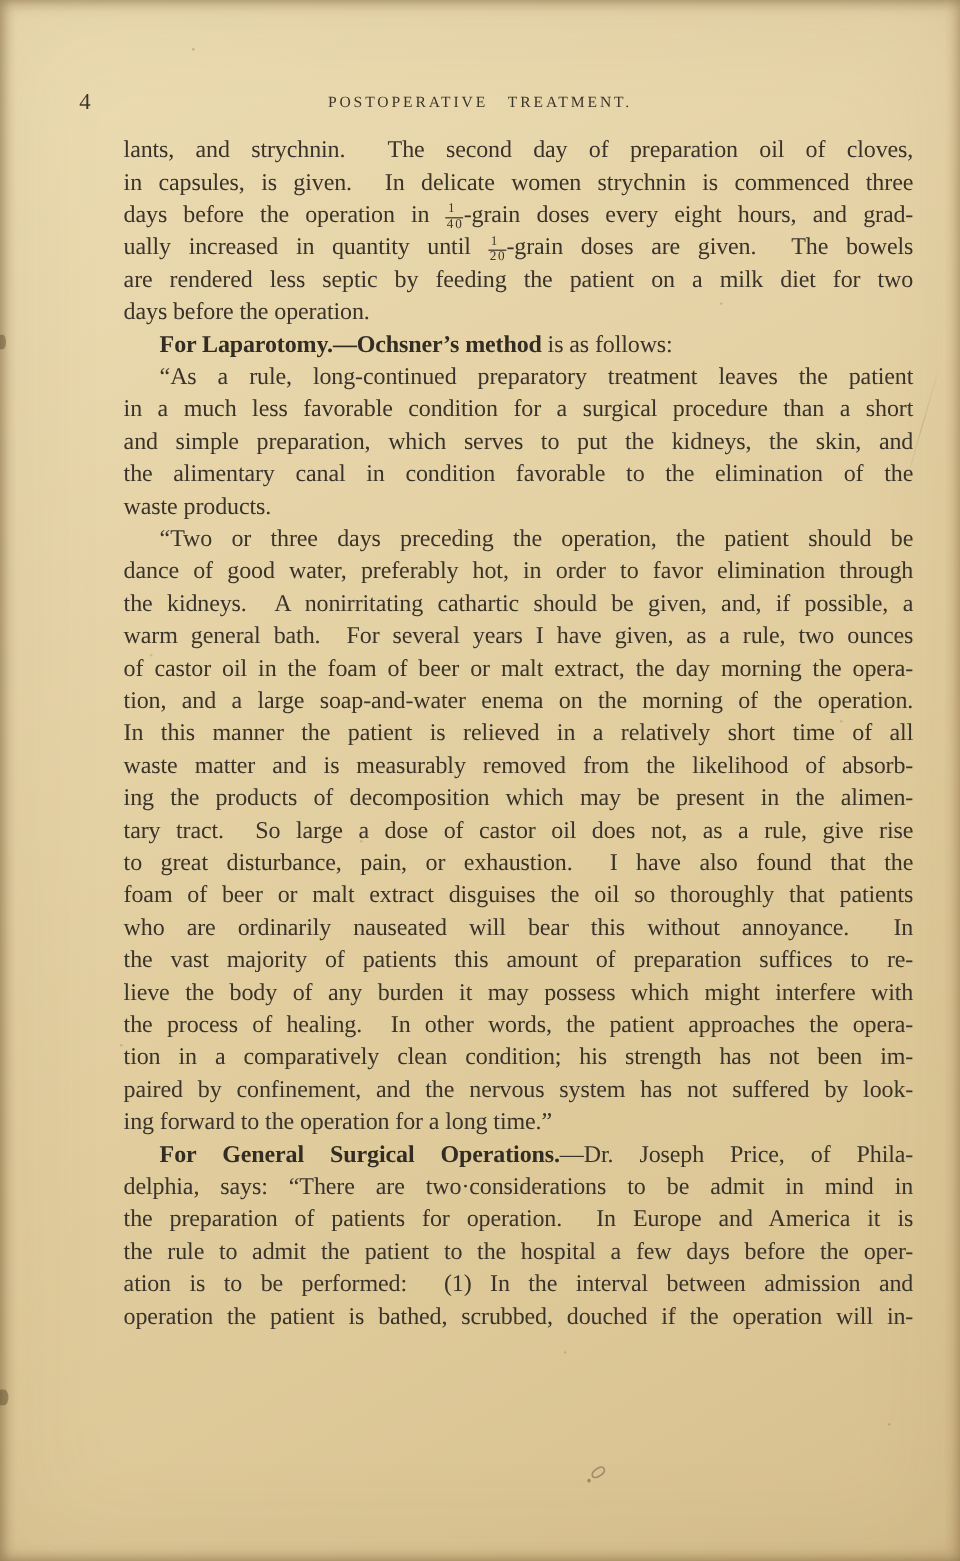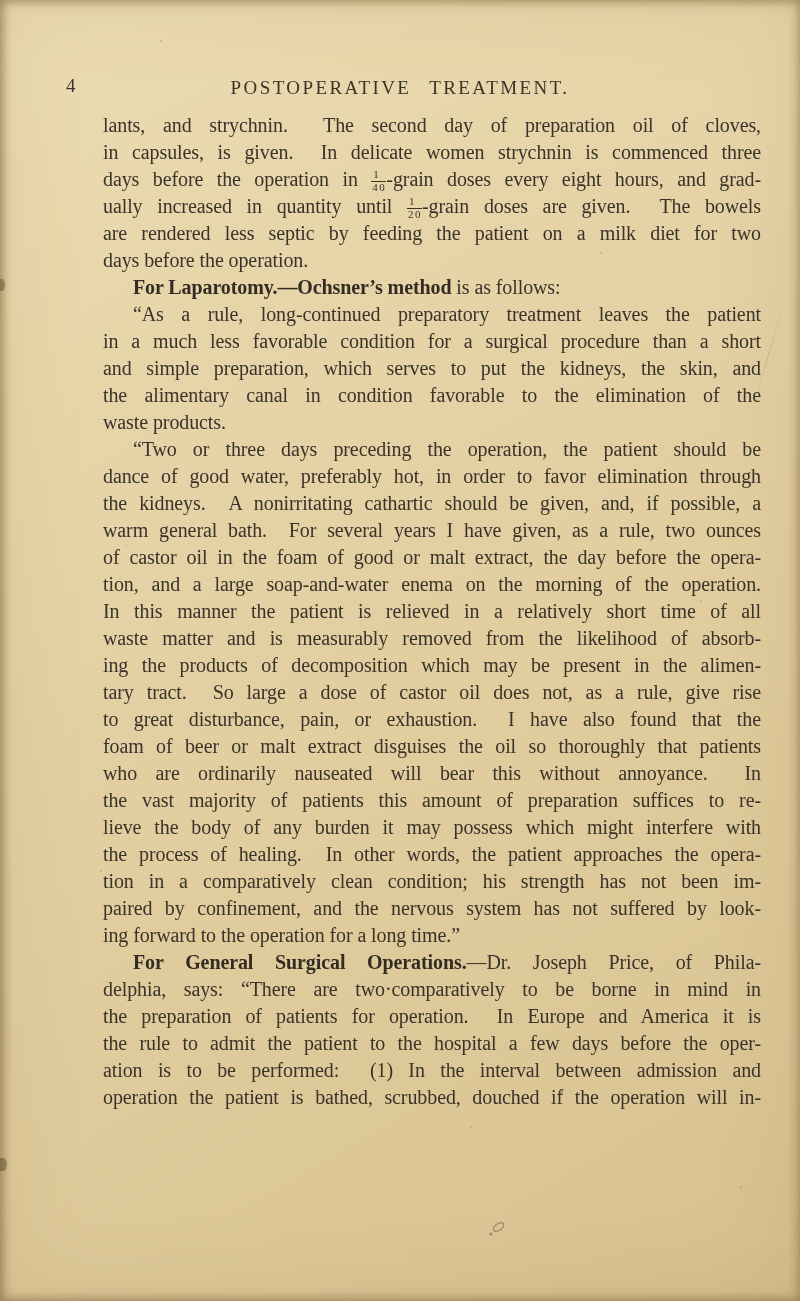--- a/index.html
+++ b/index.html
@@ -17,21 +17,21 @@
       inset 0 4px 12px rgba(110,85,45,.18),
       inset 0 -4px 12px rgba(110,85,45,.14),
       inset 0 0 90px rgba(130,100,50,.12);
   }
   .folio{
     position:absolute;left:66px;top:75px;
     font-size:19px;color:#3b342a;
   }
   .running-title{
     position:absolute;left:0;top:77px;width:100%;
-    text-align:center;font-size:19px;color:#3b342a;
+    text-align:center;font-size:13px;color:#3b342a;
     letter-spacing:2.4px;word-spacing:11px;
   }
   .text-block{
     position:absolute;left:75px;top:112px;width:658px;
     font-size:20px;line-height:27px;color:#3a332a;
     letter-spacing:-0.1px;
     margin-left:28px;
   }
   .line{text-align:justify;text-align-last:justify;}
   .line.end{text-align-last:left;}
@@ -98,37 +98,37 @@
       <div class="line indent end"><span class="b">For Laparotomy.—Ochsner’s method</span><span> is as follows:</span></div>
       <div class="line indent"><span>“As a rule, long-continued preparatory treatment leaves the patient</span></div>
       <div class="line"><span>in a much less favorable condition for a surgical procedure than a short</span></div>
       <div class="line"><span>and simple preparation, which serves to put the kidneys, the skin, and</span></div>
       <div class="line"><span>the alimentary canal in condition favorable to the elimination of the</span></div>
       <div class="line end"><span>waste products.</span></div>
       <div class="line indent"><span>“Two or three days preceding the operation, the patient should be</span></div>
       <div class="line"><span>dance of good water, preferably hot, in order to favor elimination through</span></div>
       <div class="line"><span>the kidneys.&nbsp; A nonirritating cathartic should be given, and, if possible, a</span></div>
       <div class="line"><span>warm general bath.&nbsp; For several years I have given, as a rule, two ounces</span></div>
-      <div class="line"><span>of castor oil in the foam of good or malt extract, the day before the opera-</span></div>
+      <div class="line"><span>of castor oil in the foam of beer or malt extract, the day morning the opera-</span></div>
       <div class="line"><span>tion, and a large soap-and-water enema on the morning of the operation.</span></div>
       <div class="line"><span>In this manner the patient is relieved in a relatively short time of all</span></div>
       <div class="line"><span>waste matter and is measurably removed from the likelihood of absorb-</span></div>
       <div class="line"><span>ing the products of decomposition which may be present in the alimen-</span></div>
       <div class="line"><span>tary tract.&nbsp; So large a dose of castor oil does not, as a rule, give rise</span></div>
       <div class="line"><span>to great disturbance, pain, or exhaustion.&nbsp; I have also found that the</span></div>
       <div class="line"><span>foam of beer or malt extract disguises the oil so thoroughly that patients</span></div>
       <div class="line"><span>who are ordinarily nauseated will bear this without annoyance.&nbsp; In</span></div>
       <div class="line"><span>the vast majority of patients this amount of preparation suffices to re-</span></div>
       <div class="line"><span>lieve the body of any burden it may possess which might interfere with</span></div>
       <div class="line"><span>the process of healing.&nbsp; In other words, the patient approaches the opera-</span></div>
       <div class="line"><span>tion in a comparatively clean condition; his strength has not been im-</span></div>
       <div class="line"><span>paired by confinement, and the nervous system has not suffered by look-</span></div>
       <div class="line end"><span>ing forward to the operation for a long time.”</span></div>
       <div class="line indent"><span class="b">For General Surgical Operations.</span><span>—Dr. Joseph Price, of Phila-</span></div>
-      <div class="line"><span>delphia, says: “There are two·comparatively to be borne in mind in</span></div>
+      <div class="line"><span>delphia, says: “There are two·considerations to be admit in mind in</span></div>
       <div class="line"><span>the preparation of patients for operation.&nbsp; In Europe and America it is</span></div>
       <div class="line"><span>the rule to admit the patient to the hospital a few days before the oper-</span></div>
       <div class="line"><span>ation is to be performed:&nbsp; (1) In the interval between admission and</span></div>
       <div class="line"><span>operation the patient is bathed, scrubbed, douched if the operation will in-</span></div>
     </div>
   <div class="smudge"></div>
   <div class="edge-mark-a"></div>
   <div class="edge-mark-b"></div>
   <div class="crease"></div>
   <div class="specks"></div>

